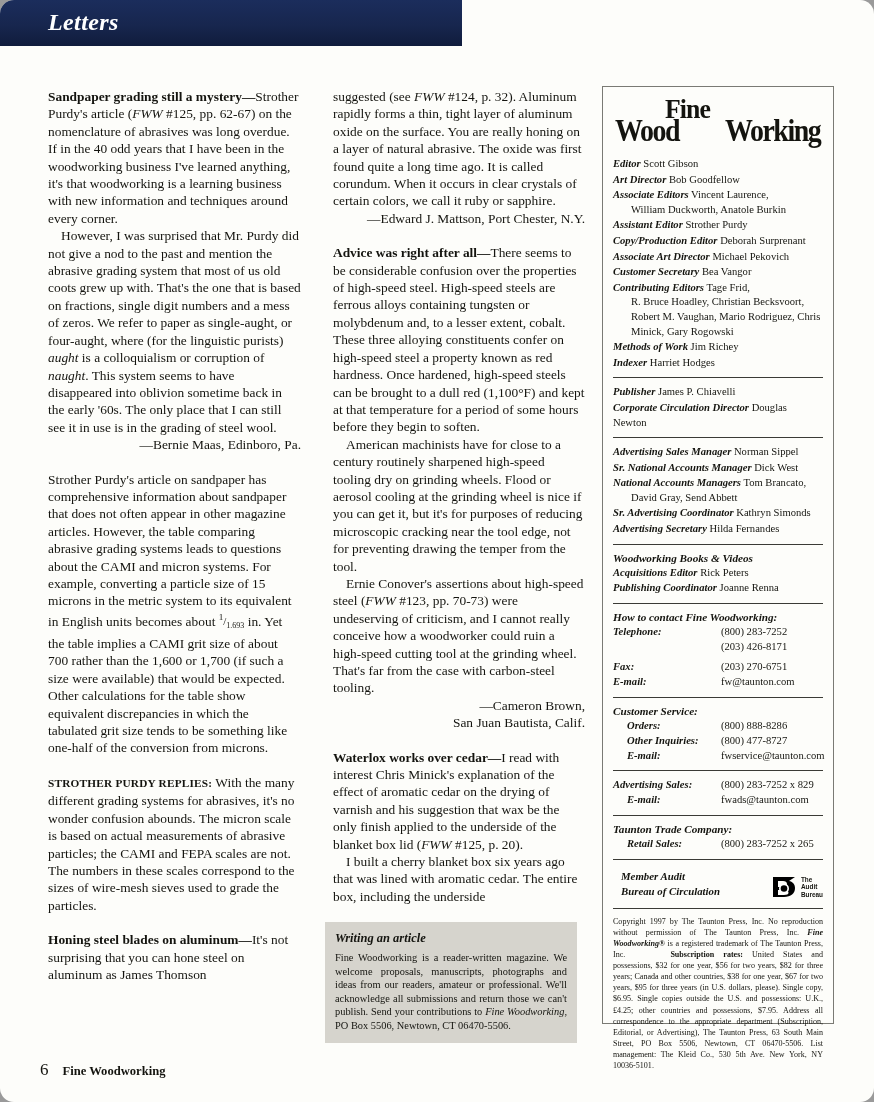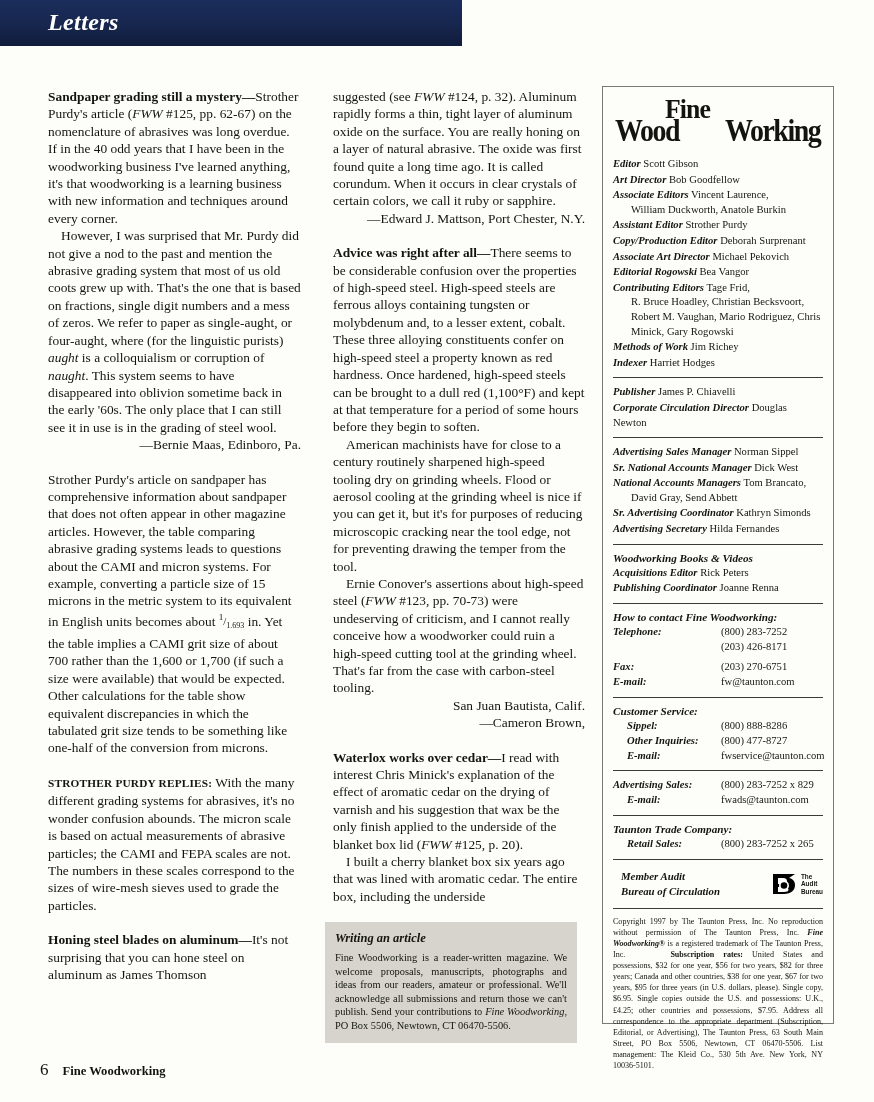--- a/index.html
+++ b/index.html
@@ -8,20 +8,21 @@
     background: #9a9a9a;
   }
   .page {
     position: relative;
     width: 874px;
     height: 1102px;
     background: #fdfdfa;
     overflow: hidden;
     font-family: "Liberation Serif", serif;
     color: #14140f;
+    border-radius: 14px;
   }
   
   .banner {
     position: absolute;
     left: 0; top: 0;
     width: 462px;
     height: 46px;
     background: linear-gradient(180deg, #1b2d5c 0%, #17264e 55%, #101c3c 100%);
   }
   .banner-title {
@@ -166,21 +167,21 @@
   .contact-row .lbl {
     font-weight: bold;
     font-style: italic;
     width: 108px;
     flex: 0 0 108px;
   }
   .contact-row.ind .lbl { padding-left: 14px; width: 94px; flex: 0 0 94px; }
   .contact-row .val { flex: 1; }
   .audit {
     display: flex;
-    align-items: center;
+    align-items: flex-end;
     gap: 10px;
     padding: 2px 0 2px 8px;
   }
   .audit-text {
     font-weight: bold;
     font-style: italic;
     font-size: 10.8px;
     line-height: 15px;
     flex: 1;
   }
@@ -256,22 +257,22 @@
     </p>
     <p class="sig">—Edward J. Mattson, Port Chester, N.Y.</p>
 
     <p class="blk noind">
       <span class="hdr">Advice was right after all—</span><span>There seems to be considerable confusion over the properties of high-speed steel. High-speed steels are ferrous alloys containing tungsten or molybdenum and, to a lesser extent, cobalt. These three alloying constituents confer on high-speed steel a property known as red hardness. Once hardened, high-speed steels can be brought to a dull red (1,100°F) and kept at that temperature for a period of some hours before they begin to soften.</span>
     </p>
     <p>American machinists have for close to a century routinely sharpened high-speed tooling dry on grinding wheels. Flood or aerosol cooling at the grinding wheel is nice if you can get it, but it's for purposes of reducing microscopic cracking near the tool edge, not for preventing drawing the temper from the tool.</p>
     <p>
       <span>Ernie Conover's assertions about high-speed steel (</span><span class="it">FWW</span><span> #123, pp. 70-73) were undeserving of criticism, and I cannot really conceive how a woodworker could ruin a high-speed cutting tool at the grinding wheel. That's far from the case with carbon-steel tooling.</span>
     </p>
+    <p class="sig">—Cameron Brown,</p>
     <p class="sig">San Juan Bautista, Calif.</p>
-    <p class="sig">—Cameron Brown,</p>
 
     <p class="blk noind">
       <span class="hdr">Waterlox works over cedar—</span><span>I read with interest Chris Minick's explanation of the effect of aromatic cedar on the drying of varnish and his suggestion that wax be the only finish applied to the underside of the blanket box lid (</span><span class="it">FWW</span><span> #125, p. 20).</span>
     </p>
     <p>I built a cherry blanket box six years ago that was lined with aromatic cedar. The entire box, including the underside</p>
   </div>
 
   <div class="wbox">
     <div class="wbox-title">Writing an article</div>
     <div class="wbox-body">
@@ -287,21 +288,21 @@
       <span class="l-working">Working</span>
     </div>
 
     <div>
       <div class="ent"><span class="role">Editor</span> <span>Scott Gibson</span></div>
       <div class="ent"><span class="role">Art Director</span> <span>Bob Goodfellow</span></div>
       <div class="ent"><span class="role">Associate Editors</span> <span>Vincent Laurence,</span><span class="cont">William Duckworth, Anatole Burkin</span></div>
       <div class="ent"><span class="role">Assistant Editor</span> <span>Strother Purdy</span></div>
       <div class="ent"><span class="role">Copy/Production Editor</span> <span>Deborah Surprenant</span></div>
       <div class="ent"><span class="role">Associate Art Director</span> <span>Michael Pekovich</span></div>
-      <div class="ent"><span class="role">Editorial Rogowski</span> <span>Bea Vangor</span></div>
+      <div class="ent"><span class="role">Customer Secretary</span> <span>Bea Vangor</span></div>
       <div class="ent"><span class="role">Contributing Editors</span> <span>Tage Frid,</span><span class="cont">R. Bruce Hoadley, Christian Becksvoort, Robert M. Vaughan, Mario Rodriguez, Chris Minick, Gary Rogowski</span></div>
       <div class="ent"><span class="role">Methods of Work</span> <span>Jim Richey</span></div>
       <div class="ent"><span class="role">Indexer</span> <span>Harriet Hodges</span></div>
     </div>
 
     <hr class="rail-line">
 
     <div>
       <div class="ent"><span class="role">Publisher</span> <span>James P. Chiavelli</span></div>
       <div class="ent"><span class="role">Corporate Circulation Director</span> <span>Douglas Newton</span></div>
@@ -345,21 +346,21 @@
           <span class="lbl">E-mail:</span>
           <span class="val">fw@taunton.com</span>
         </div>
     </div>
 
     <hr class="rail-line">
 
     <div>
       <div class="sec-title">Customer Service:</div>
       <div class="contact-row ind">
-          <span class="lbl">Sippel:</span>
+          <span class="lbl">Orders:</span>
           <span class="val">(800) 888-8286</span>
         </div>
       <div class="contact-row ind">
           <span class="lbl">Other Inquiries:</span>
           <span class="val">(800) 477-8727</span>
         </div>
       <div class="contact-row ind">
           <span class="lbl">E-mail:</span>
           <span class="val">fwservice@taunton.com</span>
         </div>

